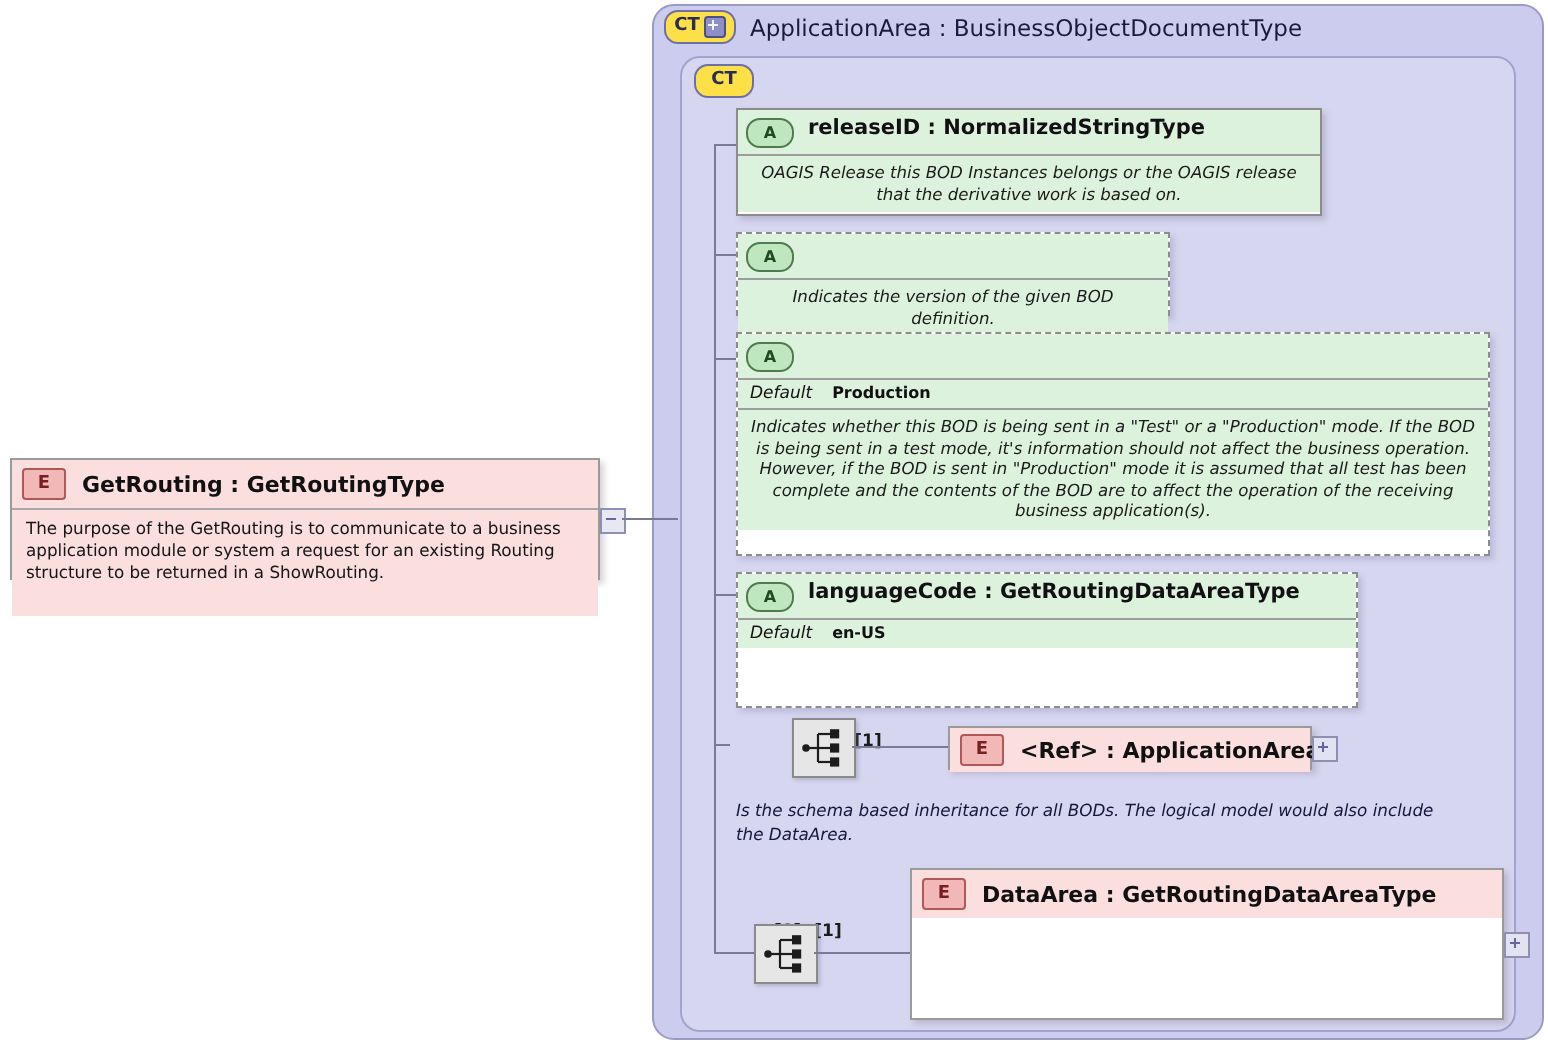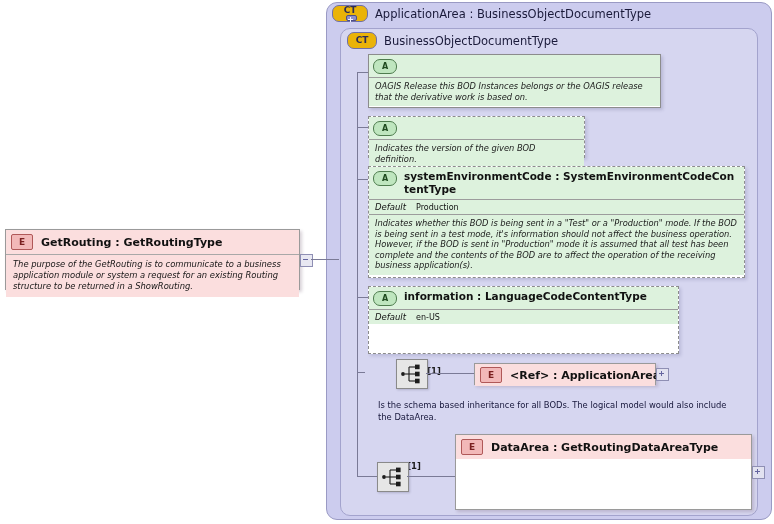--- a/index.html
+++ b/index.html
@@ -27,27 +27,26 @@
     left:340px;top:28px;width:418px;height:488px;
     background:#d6d6f0;
     border:1px solid #a3a3cd;
     border-radius:10px;
   }
 
   
   .ct-badge{
     display:inline-flex;align-items:center;justify-content:center;
     width:28px;height:15px;
-    background:#eab308;
+    background:#fde047;
     border:1px solid #6f6fa8;
     border-radius:7px;
     font-size:9px;font-weight:bold;color:#2b2b55;
     letter-spacing:0px;
     line-height:1;
-    flex-direction:column;
   }
   .ct-badge.plus{width:34px;}
   .ct-plus-glyph{
     display:inline-block;width:9px;height:9px;margin-left:2px;
     background:#8f8fc8;border:1px solid #4e4e86;border-radius:2px;
     position:relative;
   }
   .ct-plus-glyph:before,.ct-plus-glyph:after{
     content:"";position:absolute;background:#f2f2ff;
   }
@@ -93,27 +92,28 @@
     word-break:break-all;
   }
   .attr-default{
     background:#ddf2dd;
     border-top:1px solid #9c9c9c;
     padding:2px 6px;
     display:flex;gap:10px;align-items:baseline;
     font-size:8.5px;color:#111;
   }
   .attr-default .lbl{font-style:italic;}
-  .attr-default .val{font-weight:normal;font-size:8px;}
+  .attr-default .val{font-weight:bold;font-size:8px;}
   .attr-doc{
     background:#ddf2dd;
     border-top:1px solid #9c9c9c;
     padding:3px 6px 4px 6px;
     font-size:8.3px;font-style:italic;color:#1a1a1a;
     line-height:10.6px;
+    text-align:center;
   }
 
   
   .elem{
     background:#ffffff;
     border:1px solid #9a9a9a;
     box-shadow:2px 2px 3px rgba(130,110,130,.30);
   }
   .elem-head{
     display:flex;align-items:center;gap:8px;
@@ -127,22 +127,22 @@
     border:1px solid #b05858;
     border-radius:2px;
     font-size:9px;font-weight:bold;color:#7a1f1f;
     display:flex;align-items:center;justify-content:center;
     line-height:1;
   }
   .elem-name{font-size:11px;font-weight:bold;color:#111;white-space:nowrap;}
   .elem-doc{
     background:#fbdede;
     border-top:1px solid #a8a8a8;
-    padding:4px 7px 5px 7px;
-    font-size:8.4px;font-style:italic;color:#151515;
+    padding:4px 7px 16px 7px;
+    font-size:8.4px;color:#151515;
     line-height:11px;
   }
 
   
   .expander{
     position:absolute;
     width:11px;height:11px;
     background:#e2e2f0;
     border:1px solid #8f8fb4;
   }
@@ -171,23 +171,22 @@
     margin-left:44px;
   }
 
   
   .line-h{position:absolute;height:1px;background:#7a7a96;}
   .line-v{position:absolute;width:1px;background:#7a7a96;}
 
   
   .free-doc{
     position:absolute;
-    font-size:8.4px;color:#16163a;
+    font-size:8.4px;font-style:italic;color:#16163a;
     line-height:11.5px;
-    margin-left:10px;
   }
 </style>
 </head>
 <body>
 
 <div class="canvas">
 
   <div class="abs ct-outer"></div>
 
   <div class="ct-header" style="left:332px;top:5px;">
@@ -197,21 +196,20 @@
     </span>
     <span class="ct-title ct-title-outer">ApplicationArea : BusinessObjectDocumentType</span>
   </div>
 
   <div class="abs ct-inner"></div>
 
   <div class="ct-header" style="left:347px;top:32px;">
     <span class="ct-badge">
       <span>CT</span>
     </span>
-    <span class="ct-title">BusinessObjectDocumentType</span>
   </div>
 
   <div class="abs elem" style="left:5px;top:229px;width:295px;height:61px;">
     <div class="elem-head">
       <span class="e-badge">
           <span>E</span>
         </span>
       <span class="elem-name">GetRouting : GetRoutingType</span>
     </div>
     <div class="elem-doc">The purpose of the GetRouting is to communicate to a business application module or system a request for an existing Routing structure to be returned in a ShowRouting.</div>
@@ -225,53 +223,53 @@
   <div class="line-h" style="left:357px;top:127px;width:11px;"></div>
   <div class="line-h" style="left:357px;top:179px;width:11px;"></div>
   <div class="line-h" style="left:357px;top:297px;width:11px;"></div>
   <div class="line-h" style="left:357px;top:372px;width:8px;"></div>
 
   <div class="abs attr" style="left:368px;top:54px;width:293px;height:54px;">
     <div class="attr-head">
       <span class="a-badge">
           <span>A</span>
         </span>
+      <span class="attr-name">releaseID : NormalizedStringType</span>
     </div>
     <div class="attr-doc">OAGIS Release this BOD Instances belongs or the OAGIS release that the derivative work is based on.</div>
   </div>
 
   <div class="abs attr optional" style="left:368px;top:116px;width:217px;height:42px;">
     <div class="attr-head">
       <span class="a-badge">
           <span>A</span>
         </span>
     </div>
     <div class="attr-doc">Indicates the version of the given BOD definition.</div>
   </div>
 
   <div class="abs attr optional" style="left:368px;top:166px;width:377px;height:112px;">
     <div class="attr-head">
       <span class="a-badge">
           <span>A</span>
         </span>
-      <span class="attr-name">systemEnvironmentCode : SystemEnvironmentCodeContentType</span>
     </div>
     <div class="attr-default">
       <span class="lbl">Default</span>
       <span class="val">Production</span>
     </div>
     <div class="attr-doc">Indicates whether this BOD is being sent in a "Test" or a "Production" mode. If the BOD is being sent in a test mode, it's information should not affect the business operation. However, if the BOD is sent in "Production" mode it is assumed that all test has been complete and the contents of the BOD are to affect the operation of the receiving business application(s).</div>
   </div>
 
   <div class="abs attr optional" style="left:368px;top:286px;width:311px;height:68px;">
     <div class="attr-head">
       <span class="a-badge">
           <span>A</span>
         </span>
-      <span class="attr-name">information : LanguageCodeContentType</span>
+      <span class="attr-name">languageCode : GetRoutingDataAreaType</span>
     </div>
     <div class="attr-default">
       <span class="lbl">Default</span>
       <span class="val">en-US</span>
     </div>
   </div>
 
   <span class="card" style="left:363px;top:366px;">[1]..[1]</span>
 
   <div class="seq-icon" style="left:396px;top:359px;">

